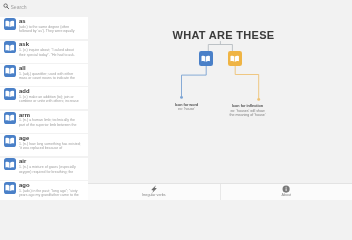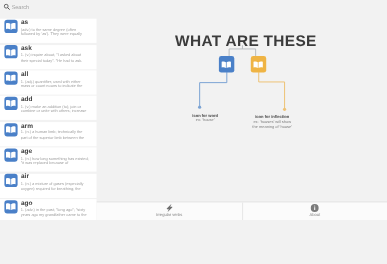--- a/index.html
+++ b/index.html
@@ -19,21 +19,21 @@
 .card{position:relative;background:#ffffff;height:22px;margin-bottom:1.4px;}
 .card-icon{position:absolute;left:4px;top:0.8px;width:12px;height:12px;border-radius:2.6px;
   background:#4a80c8;display:block;}
 .card-word{position:absolute;left:19.1px;top:0.9px;font-size:5.9px;font-weight:bold;
   color:#3c3c3c;line-height:6.4px;letter-spacing:0px;}
 .card-desc{position:absolute;left:18.9px;top:7.6px;right:6.6px;font-size:3.55px;color:#9d9d9d;
   line-height:4.5px;overflow:hidden;max-height:9.2px;letter-spacing:0px;}
 
 
 .content{position:absolute;left:88px;top:0;right:0;bottom:0;background:#f2f2f2;}
-.title{position:absolute;left:0;right:0;top:28.6px;text-align:center;font-size:14px;
+.title{position:absolute;left:0;right:0;top:28.6px;text-align:center;font-size:11px;
   font-weight:bold;color:#3b3b3b;letter-spacing:.3px;padding-left:7px;}
 svg.diagram{position:absolute;left:0;top:0;pointer-events:none;}
 .lbl{position:absolute;font-size:3.6px;color:#7d7d7d;line-height:4.3px;text-align:center;white-space:nowrap;}
 .lbl .lh{color:#4e4e4e;font-weight:bold;font-size:3.7px;}
 
 
 .tabbar{position:absolute;left:88px;bottom:0;right:0;height:17.5px;background:#fbfbfb;
   border-top:1px solid #e3e3e3;display:flex;}
 .tab{flex:1;position:relative;text-align:center;padding-top:1.7px;}
 .tab+.tab{border-left:1px solid #e8e8e8;}

